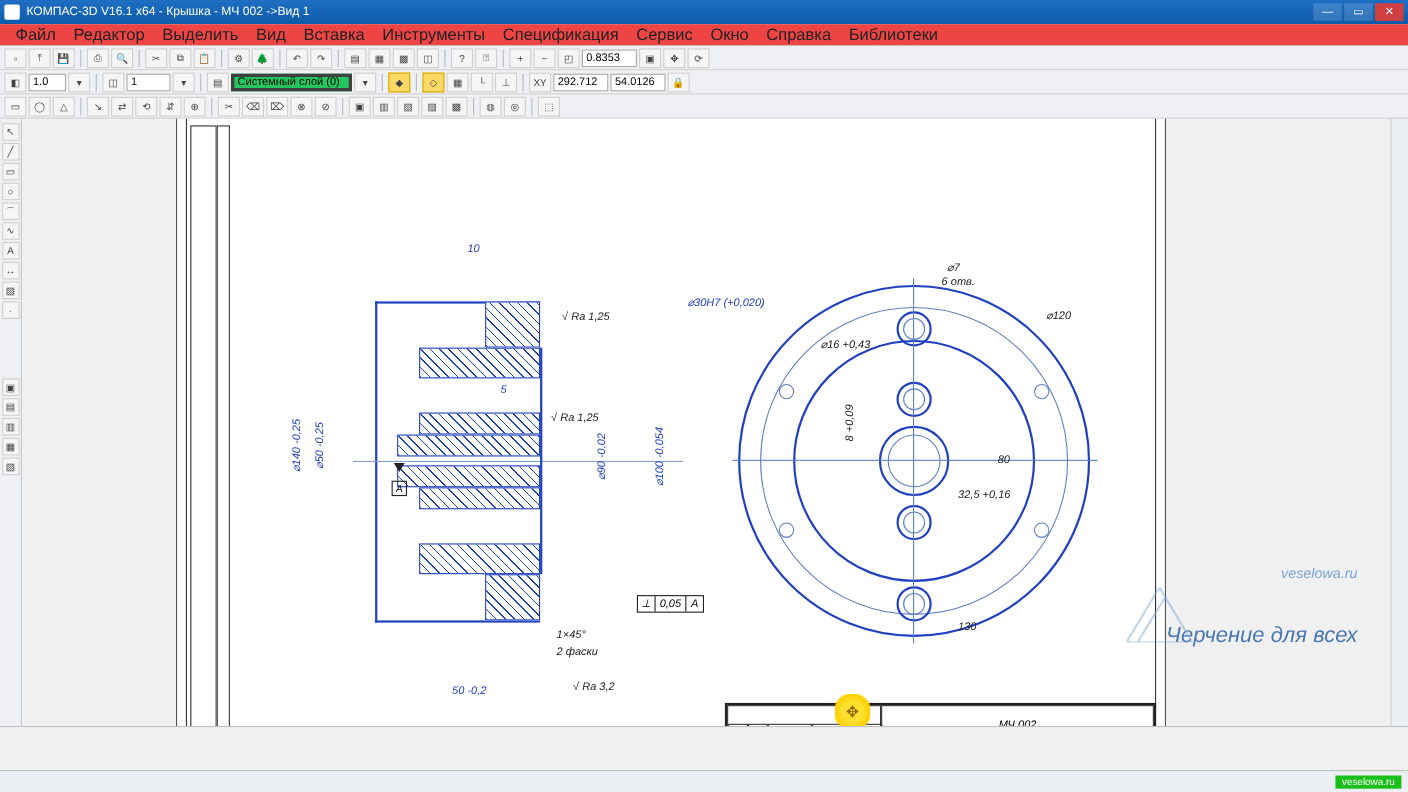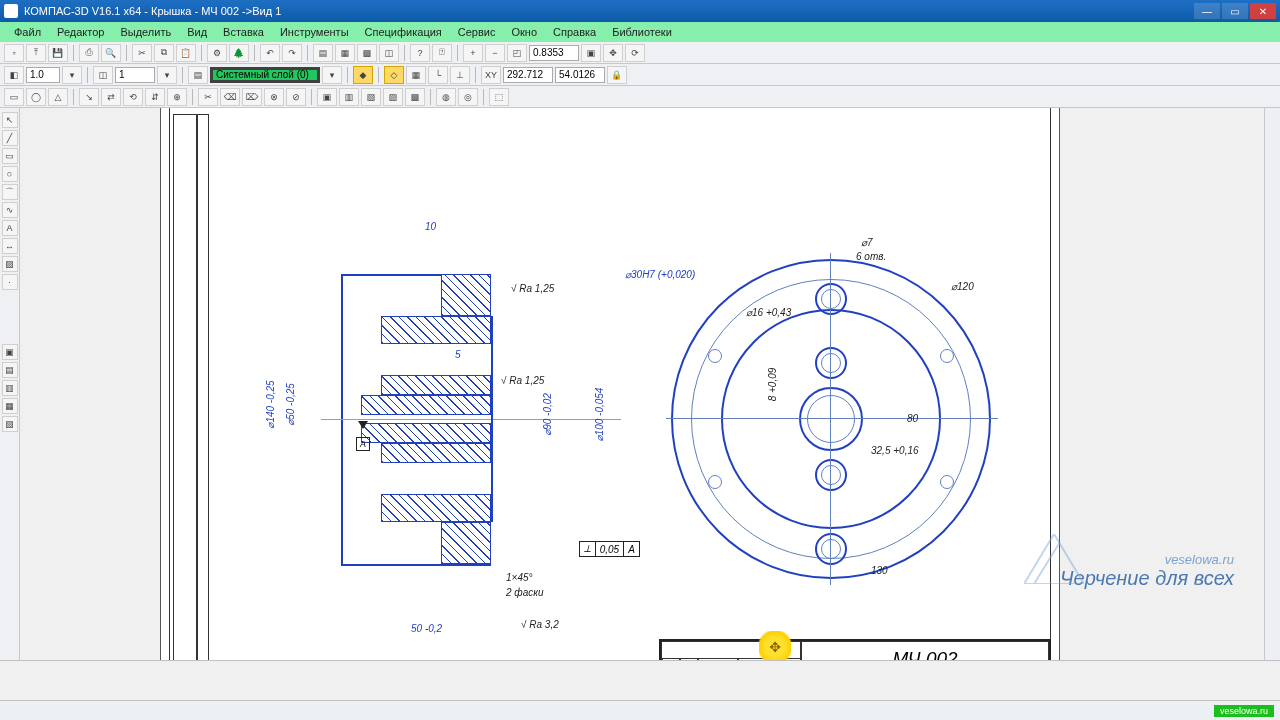--- a/index.html
+++ b/index.html
@@ -6,21 +6,21 @@
 body { width: 1280px; height: 720px; overflow: hidden; background: #fff; position: relative; }
 
 
 .titlebar { height: 22px; background: linear-gradient(#1e6fc4, #0d5aa8); display: flex; align-items: center; padding: 0 4px; color: #fff; font-size: 11px; }
 .titlebar .icon { width: 14px; height: 14px; background: #fff; border-radius: 2px; margin-right: 6px; }
 .titlebar .controls { margin-left: auto; display: flex; gap: 2px; }
 .titlebar .controls span { width: 26px; height: 16px; background: rgba(255,255,255,0.15); display: flex; align-items: center; justify-content: center; font-size: 10px; cursor: pointer; }
 .titlebar .controls span:last-child { background: #d04040; }
 
 
-.menubar { height: 20px; background: #86efac; border-bottom: 1px solid #c8c8c8; display: flex; align-items: center; padding: 0 6px; font-size: 11px; color: #222; }
+.menubar { height: 20px; background: #ef4444; border-bottom: 1px solid #c8c8c8; display: flex; align-items: center; padding: 0 6px; font-size: 15px; color: #222; }
 .menubar span { padding: 2px 8px; cursor: pointer; }
 
 
 .toolbar-row { height: 22px; background: #eef0f3; border-bottom: 1px solid #c8c8c8; display: flex; align-items: center; padding: 0 4px; gap: 2px; }
 .tbtn { width: 20px; height: 18px; background: #f5f5f5; border: 1px solid #cfcfcf; display: flex; align-items: center; justify-content: center; cursor: pointer; font-size: 9px; color: #444; }
 .tsep { width: 1px; height: 16px; background: #b8b8b8; margin: 0 3px; }
 .tinput { height: 16px; border: 1px solid #aaa; font-size: 10px; padding: 0 3px; background: #fff; }
 .tdrop { height: 16px; border: 3px solid #404040; font-size: 10px; padding: 0 3px; background: #22c55e; display: flex; align-items: center; }
 .tbtn.active { background: #ffd966; border-color: #d4a500; }
 
@@ -54,38 +54,38 @@
 .circ.thin { border-width: 1px; border-color: #6080c0; }
 .centerline { position: absolute; background: #6080c0; }
 .raflag { position: absolute; font-size: 10px; font-style: italic; color: #222; }
 .triangle { width: 0; height: 0; border-left: 5px solid transparent; border-right: 5px solid transparent; border-top: 8px solid #222; position: absolute; }
 
 
 .titleblock { position: absolute; right: 8px; bottom: 8px; width: 392px; height: 110px; border: 2px solid #222; background: #fff; display: grid; grid-template-columns: 140px 1fr 110px; grid-template-rows: 36px 18px 34px 22px; font-size: 9px; }
 .titleblock > div { border: 0.5px solid #333; position: relative; }
 .tb-smallgrid { display: grid; grid-template-columns: 18px 18px 40px 32px 32px; grid-template-rows: repeat(3,12px); }
 .tb-smallgrid div { border: 0.5px solid #333; font-size: 7px; padding-left: 1px; }
-.tb-part { display: flex; align-items: center; justify-content: center; font-size: 19px; font-style: italic; }
+.tb-part { display: flex; align-items: center; justify-content: center; font-size: 10px; font-style: italic; }
 
 
 .highlight-cursor { position: absolute; width: 32px; height: 32px; background: radial-gradient(circle,#ffe030 40%,#ffd000 70%,transparent 80%); border-radius: 4px; display: flex; align-items: center; justify-content: center; }
 .highlight-cursor::after { content: "✥"; font-size: 14px; color: #8a6500; }
 
 
 .sidecol { position: absolute; border: 1px solid #333; background: #fff; }
 
 
 .bottompanel { position: absolute; left: 0; right: 0; bottom: 20px; height: 40px; background: #f0f0f0; border-top: 1px solid #c0c0c0; }
 .statusbar { position: absolute; left: 0; right: 0; bottom: 0; height: 20px; background: #eceff3; border-top: 1px solid #c0c0c0; font-size: 10px; color: #555; padding: 2px 6px; display: flex; align-items: center; }
 .statusbar .badge { margin-left: auto; background: #1bbf1b; color: #fff; padding: 1px 6px; font-size: 9px; }
 
 
 .watermark { position: absolute; right: 30px; bottom: 70px; text-align: right; color: #7aa3d6; font-style: italic; pointer-events: none; }
 .watermark .dom { font-size: 13px; }
-.watermark .line2 { font-size: 20px; color: #4978b2; }
+.watermark .line2 { font-size: 20px; color: #4978b2; margin-top: 39px; }
 .watermark .tri { position: absolute; right: 150px; bottom: 6px; opacity: 0.45; }
 
 
 .notes { position: absolute; left: 490px; top: 378px; font-size: 10px; font-style: italic; color: #222; width: 380px; line-height: 1.3; }
 
 
 .gdt { position: absolute; border: 1px solid #222; height: 16px; display: flex; font-size: 10px; font-style: italic; }
 .gdt div { border-right: 1px solid #222; padding: 1px 4px; display: flex; align-items: center; }
 .gdt div:last-child { border-right: none; }
 

